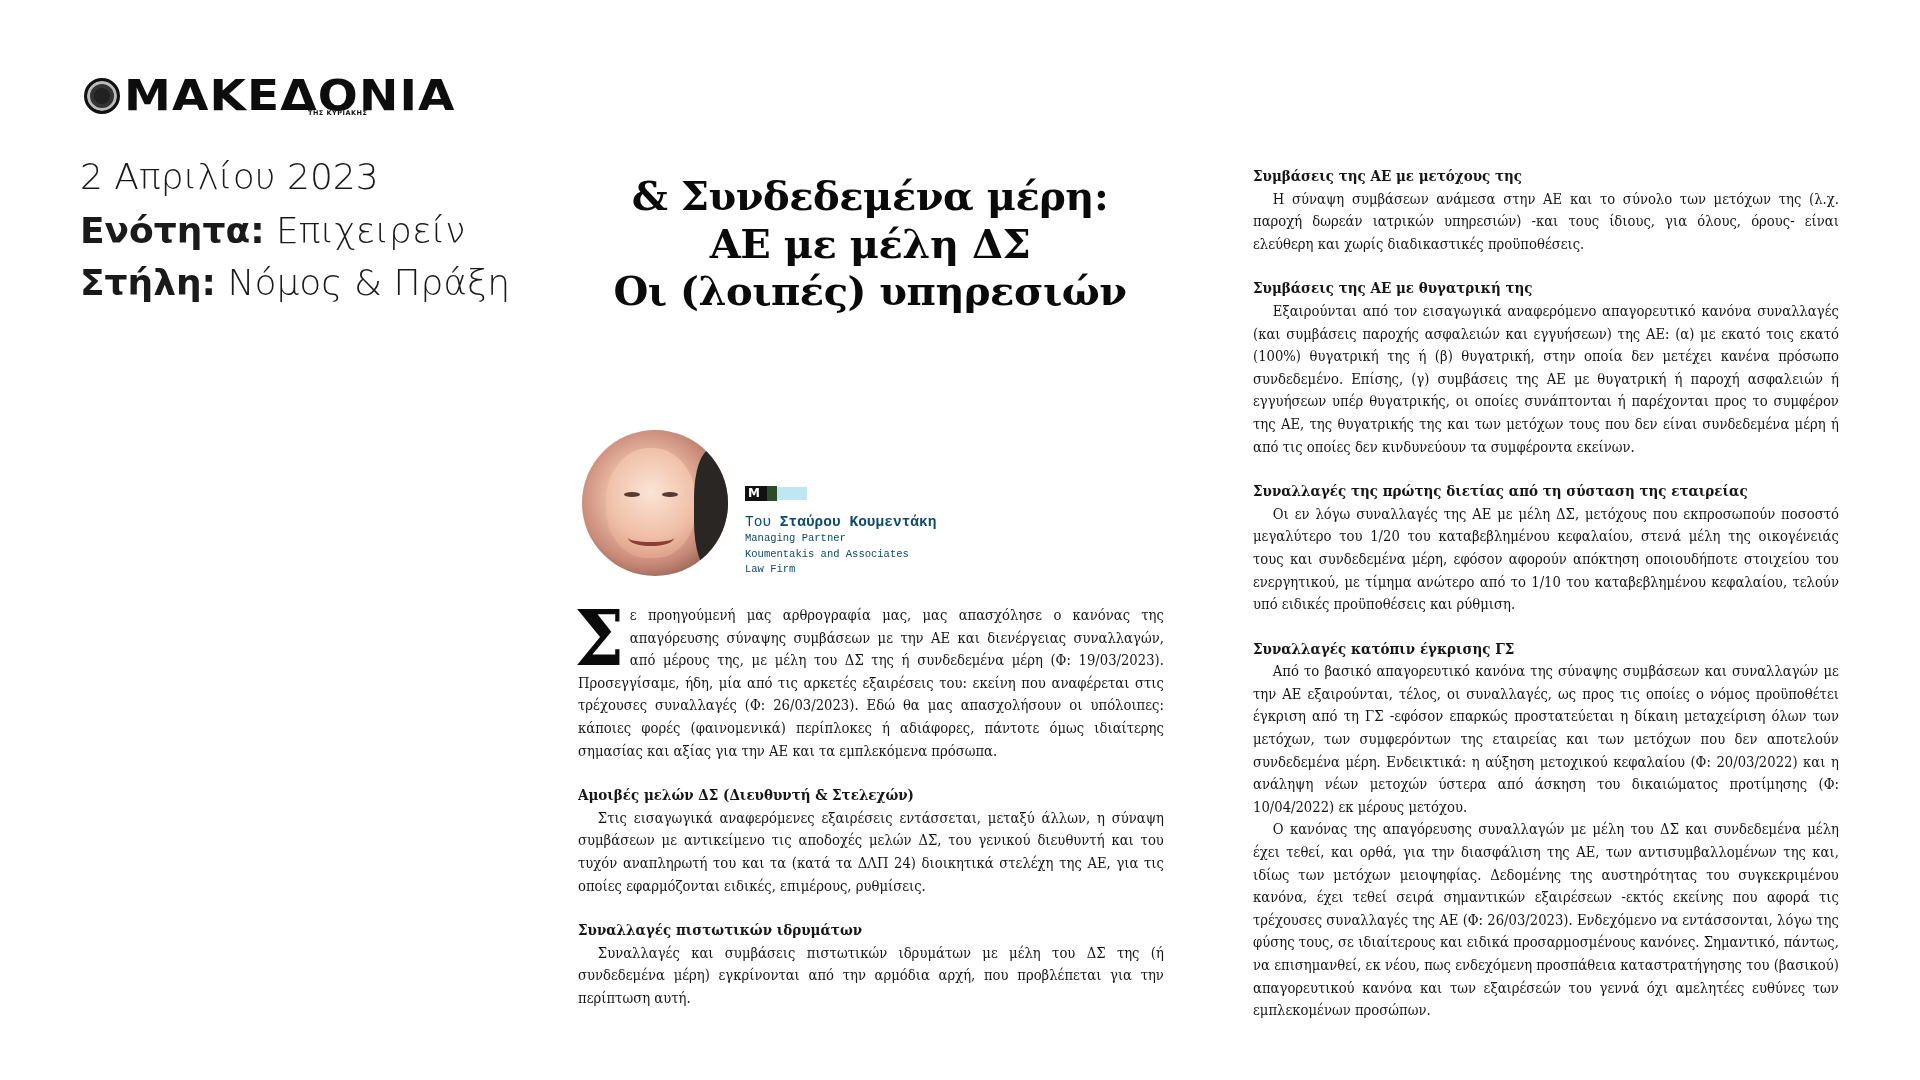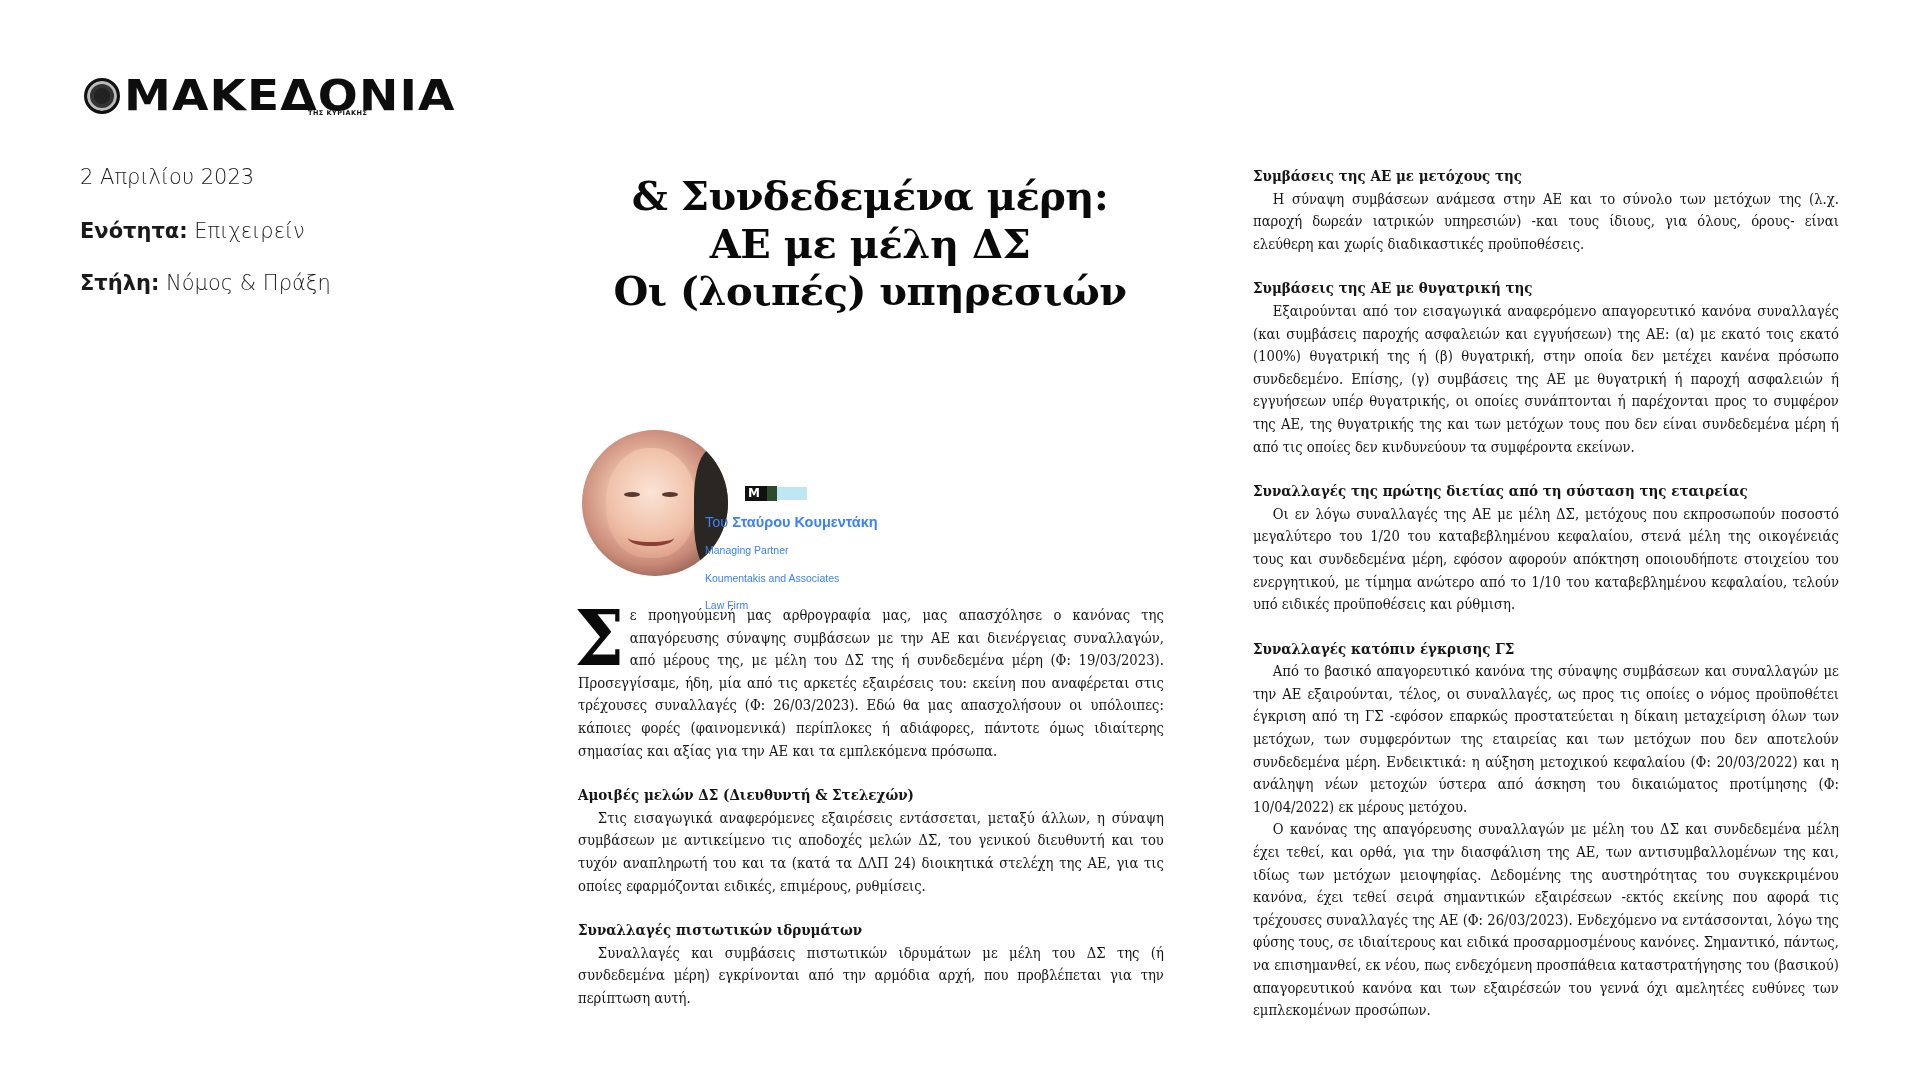--- a/index.html
+++ b/index.html
@@ -7,21 +7,21 @@
   .abs { position:absolute; }
 
   
   #logo { left:84px; top:72px; height:48px; display:flex; align-items:center; }
   #logo .emblem { width:30px; height:30px; border-radius:50%; background:#222; border:3px solid #111;
     box-shadow: inset 0 0 0 3px #bbb, inset 0 0 0 7px #333; margin-right:4px; }
   #logo .wordmark { font-family:"DejaVu Sans", sans-serif; font-weight:bold; font-size:42px; letter-spacing:1px;
     line-height:42px; color:#0d0d0d; transform:scaleX(1.12); transform-origin:left center; }
   #logo-sub { left:308px; top:109px; font-family:"DejaVu Sans", sans-serif; font-weight:bold; font-size:6.5px; color:#111; letter-spacing:0.5px; }
 
-  .meta { left:80px; font-family:"DejaVu Sans", sans-serif; font-size:21px; color:#1a1a1a; line-height:34px; font-weight:300; }
+  .meta { left:80px; font-family:"DejaVu Sans", sans-serif; font-size:36px; color:#1a1a1a; line-height:34px; font-weight:300; }
   .meta b { font-weight:bold; }
   #meta-date { top:160px; }
   #meta-section { top:214px; }
   #meta-column { top:266px; }
 
   
   #title { left:600px; width:540px; top:172px; text-align:center; font-family:"DejaVu Serif", serif; font-weight:bold;
     font-size:40px; line-height:47.5px; color:#0a0a0a; letter-spacing:-0.5px; }
   #title div { white-space:nowrap; }
 
@@ -33,24 +33,24 @@
   #photo .dark { position:absolute; right:-6px; top:20px; width:40px; height:120px; background:#2a2624; border-radius:40%; }
   #photo .eye1, #photo .eye2 { position:absolute; top:62px; width:16px; height:5px; background:#5a3a30; border-radius:50%; }
   #photo .eye1 { left:42px; } #photo .eye2 { left:80px; }
   #photo .mouth { position:absolute; left:46px; top:100px; width:46px; height:12px; border-bottom:4px solid #8a3e34; border-radius:0 0 50% 50%; }
 
   #badge { left:745px; top:486px; height:15px; display:flex; }
   #badge .m { width:22px; height:15px; background:#111; color:#fff; font-family:"DejaVu Sans", sans-serif; font-weight:bold; font-size:12px; line-height:15px; text-align:left; padding-left:3px; box-sizing:border-box; }
   #badge .g { width:10px; height:15px; background:#2d4a2a; }
   #badge .c { width:30px; height:13px; margin-top:1px; background:#bfe7f3; }
 
-  #author { left:705px; top:513px; font-family:Liberation Sans, sans-serif; color:#3b82f6; }
+  #author { left:745px; top:513px; font-family:Liberation Mono, monospace; color:#0c4a6e; }
   #author .by { font-size:14.5px; line-height:18px; white-space:nowrap; }
   #author .by b { font-weight:bold; }
-  #author .line { font-size:10.5px; line-height:15.5px;margin-top:12px; }
+  #author .line { font-size:10.5px; line-height:15.5px; }
 
   
   .col { font-family:"DejaVu Serif", serif; font-size:14.2px; line-height:22.6px; color:#161616; text-align:justify;
     transform:scaleX(0.93); transform-origin:left top; }
   #col-mid { left:578px; top:604px; width:630px; }
   #col-right { left:1253px; top:165px; width:630px; }
   .col h3 { margin:0; font-size:14.5px; font-weight:bold; line-height:22.6px; }
   .col p { margin:0; text-indent:1.5em; }
   .col .gap { height:22px; }
   .dropcap { float:left; font-family:"DejaVu Serif", serif; font-weight:bold; font-size:76px; line-height:64px;

